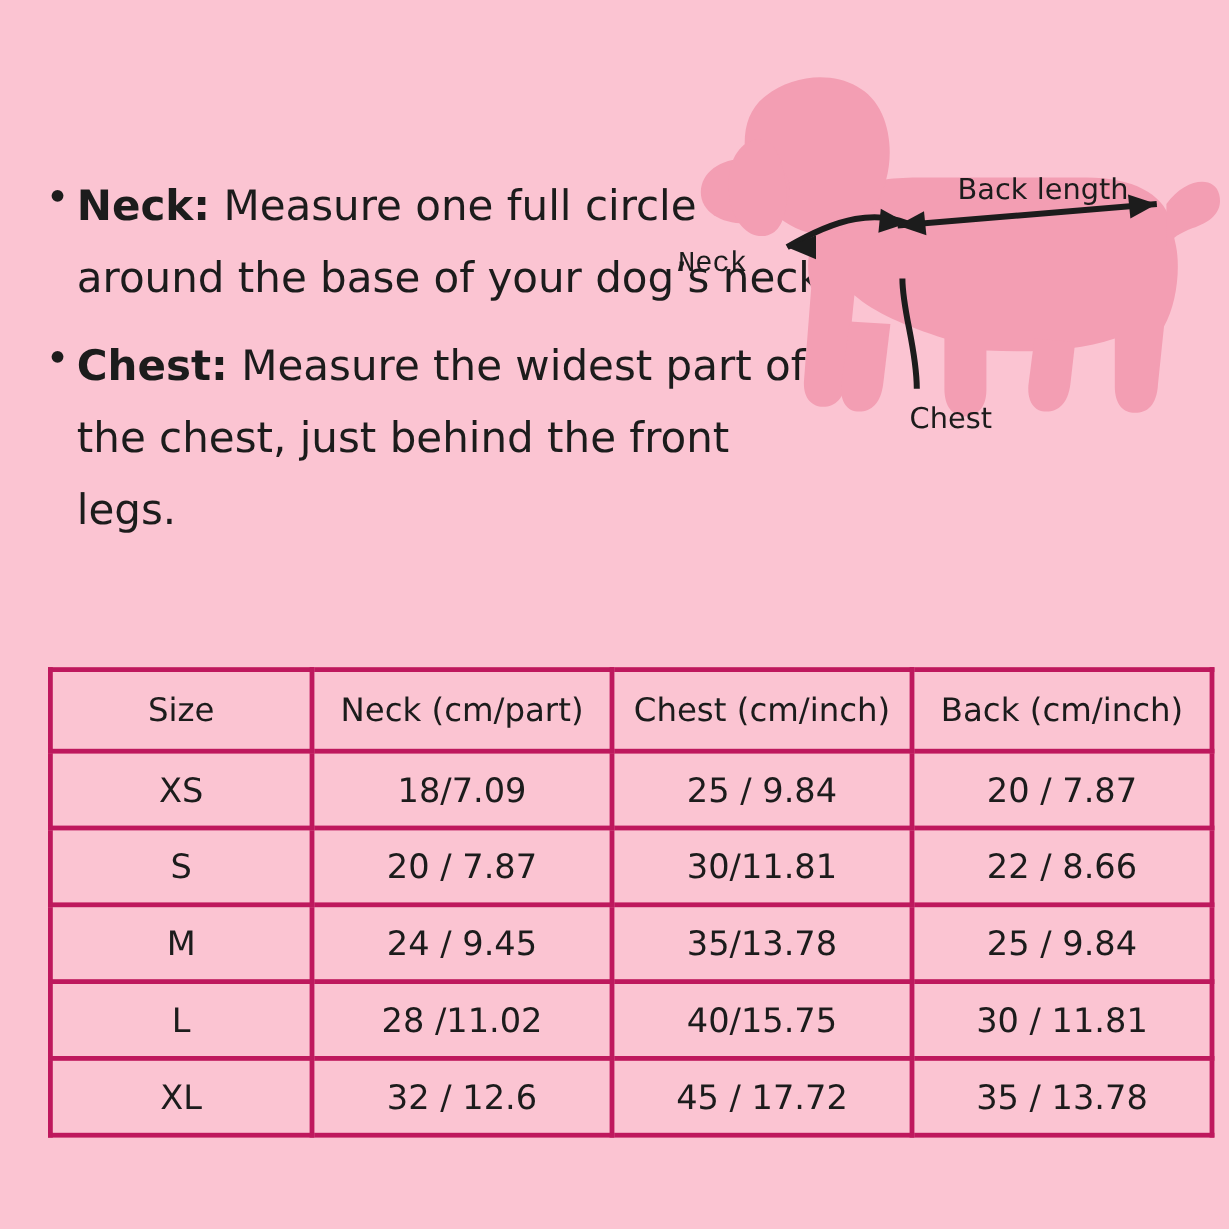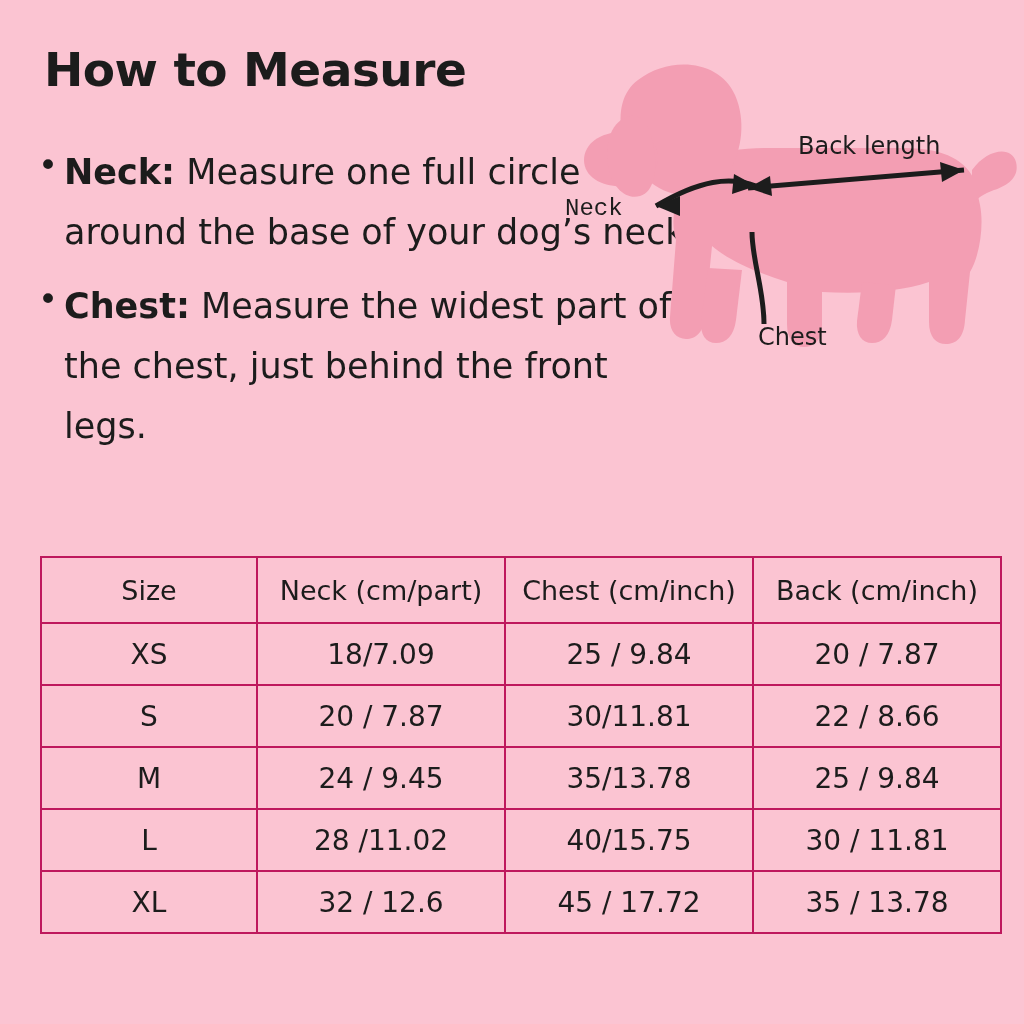--- a/index.html
+++ b/index.html
@@ -67,55 +67,55 @@
     height: 400px;
   }
   .dog-figure svg {
     display: block;
   }
   .lbl {
     position: absolute;
     font-size: 24px;
     color: #1c1c1c;
     white-space: nowrap;
+    margin-top: 12px;
   }
   .lbl-back   { left: 238px; top: 112px; }
   .lbl-neck   { left: 5px;   top: 175px; font-family: Liberation Mono, monospace; }
   .lbl-chest  { left: 198px; top: 303px; text-align: center; }
 
   
   .size-table {
     position: absolute;
     left: 40px;
     top: 556px;
     width: 944px;
     border-collapse: collapse;
     table-layout: fixed;
   }
   .size-table td, .size-table th {
-    border: 2px solid #be185d;
+    border: 4px solid #be185d;
     text-align: center;
     color: #1c1c1c;
     font-weight: normal;
     height: 58px;
     font-size: 28px;
   }
   .size-table thead th {
     font-size: 27px;
     height: 62px;
   }
   .col-size  { width: 212px; }
   .col-other { width: 244px; }
 </style>
 </head>
 <body>
 
 <div class="page">
 
-  <div class="title">How to Measure</div>
 
   <div class="instructions">
     <div class="bullet-row">
       <div class="bullet-dot">•</div>
       <div class="bullet-text"><b>Neck:</b><span> Measure one full circle around the base of your dog’s neck.</span></div>
     </div>
     <div class="bullet-row">
       <div class="bullet-dot">•</div>
       <div class="bullet-text"><b>Chest:</b><span> Measure the widest part of the chest, just behind the front legs.</span></div>
     </div>

